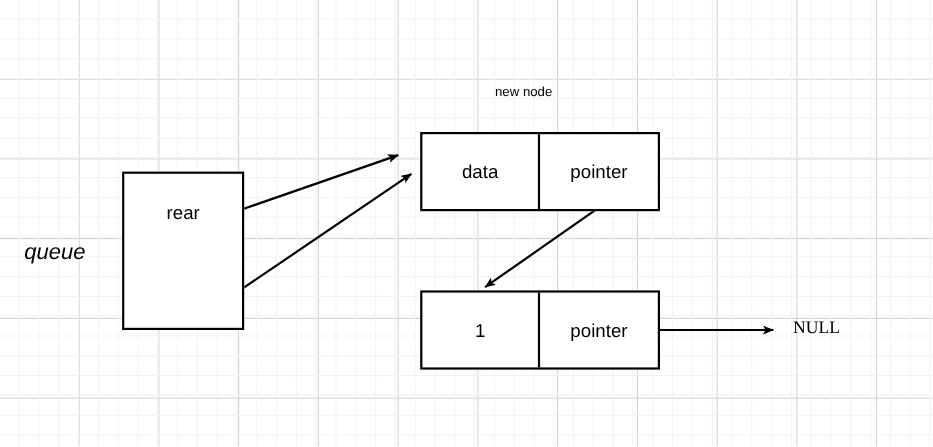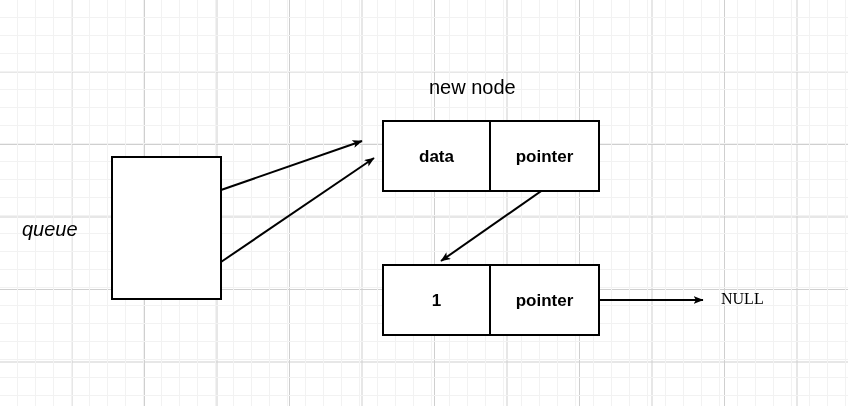--- a/index.html
+++ b/index.html
@@ -33,21 +33,20 @@
     top: 0;
     width: 848px;
     height: 406px;
   }
   .node-box {
     position: absolute;
     box-sizing: border-box;
     border: 2px solid #000000;
     background: #ffffff;
     display: flex;
-    font-weight: bold;
   }
   .cell {
     box-sizing: border-box;
     display: flex;
     align-items: center;
     justify-content: center;
     font-size: 17px;
     line-height: 1;
     color: #000000;
   }
@@ -95,23 +94,23 @@
     white-space: nowrap;
     color: #000000;
   }
   #queue-label {
     left: 22px;
     top: 219px;
     font-size: 20px;
     font-style: italic;
   }
   #new-node-label {
-    left: 429px;
+    left: 450px;
     top: 77px;
-    font-size: 20px;
+    font-size: 12px;
   }
   #null-label {
     left: 721px;
     top: 291px;
     font-size: 16px;
     font-family: Liberation Serif, serif;
   }
 </style>
 </head>
 <body>
@@ -138,20 +137,21 @@
     </g>
 
     <g>
       <line x1="600" y1="300" x2="703" y2="300" stroke="#000000" stroke-width="2" marker-end="url(#ah)"></line>
     </g>
   </svg>
 
   <div class="free-label" id="queue-label">queue</div>
 
   <div class="node-box" id="queue-box">
+    <div class="cell">rear</div>
   </div>
 
   <div class="free-label" id="new-node-label">new node</div>
 
   <div class="node-box" id="new-node-box">
     <div class="cell divided-right">data</div>
     <div class="cell">pointer</div>
   </div>
 
   <div class="node-box" id="tail-node-box">

